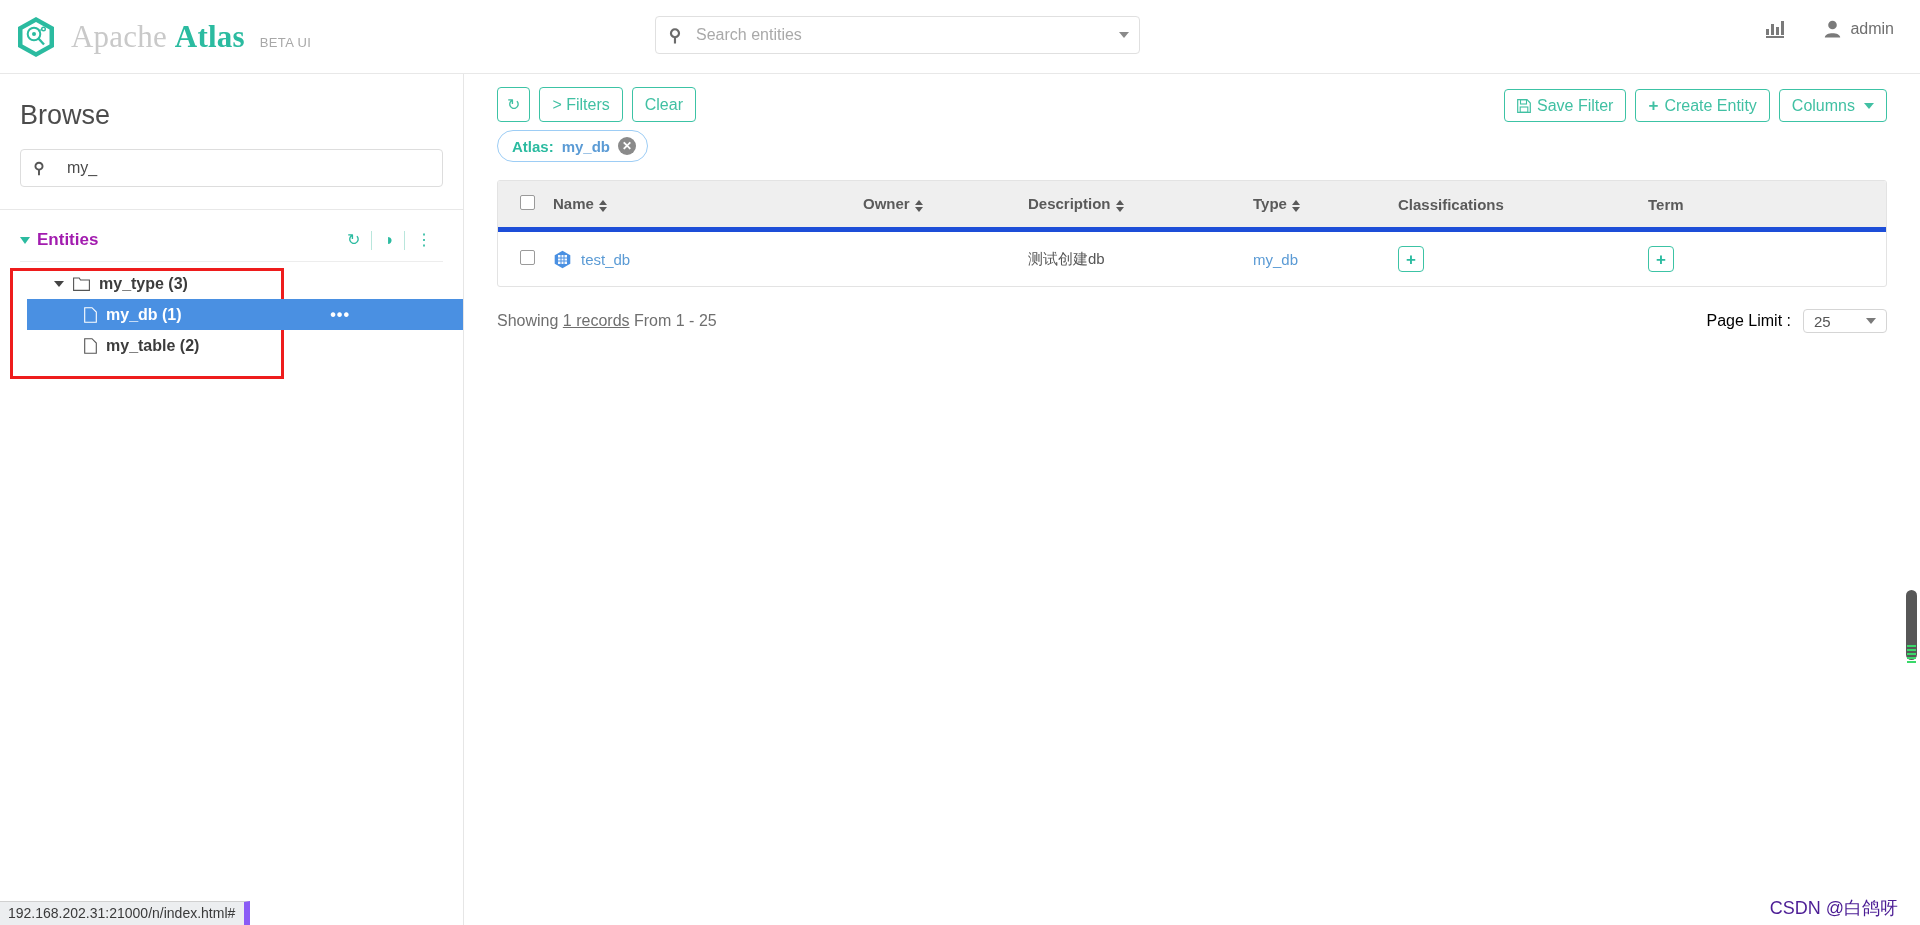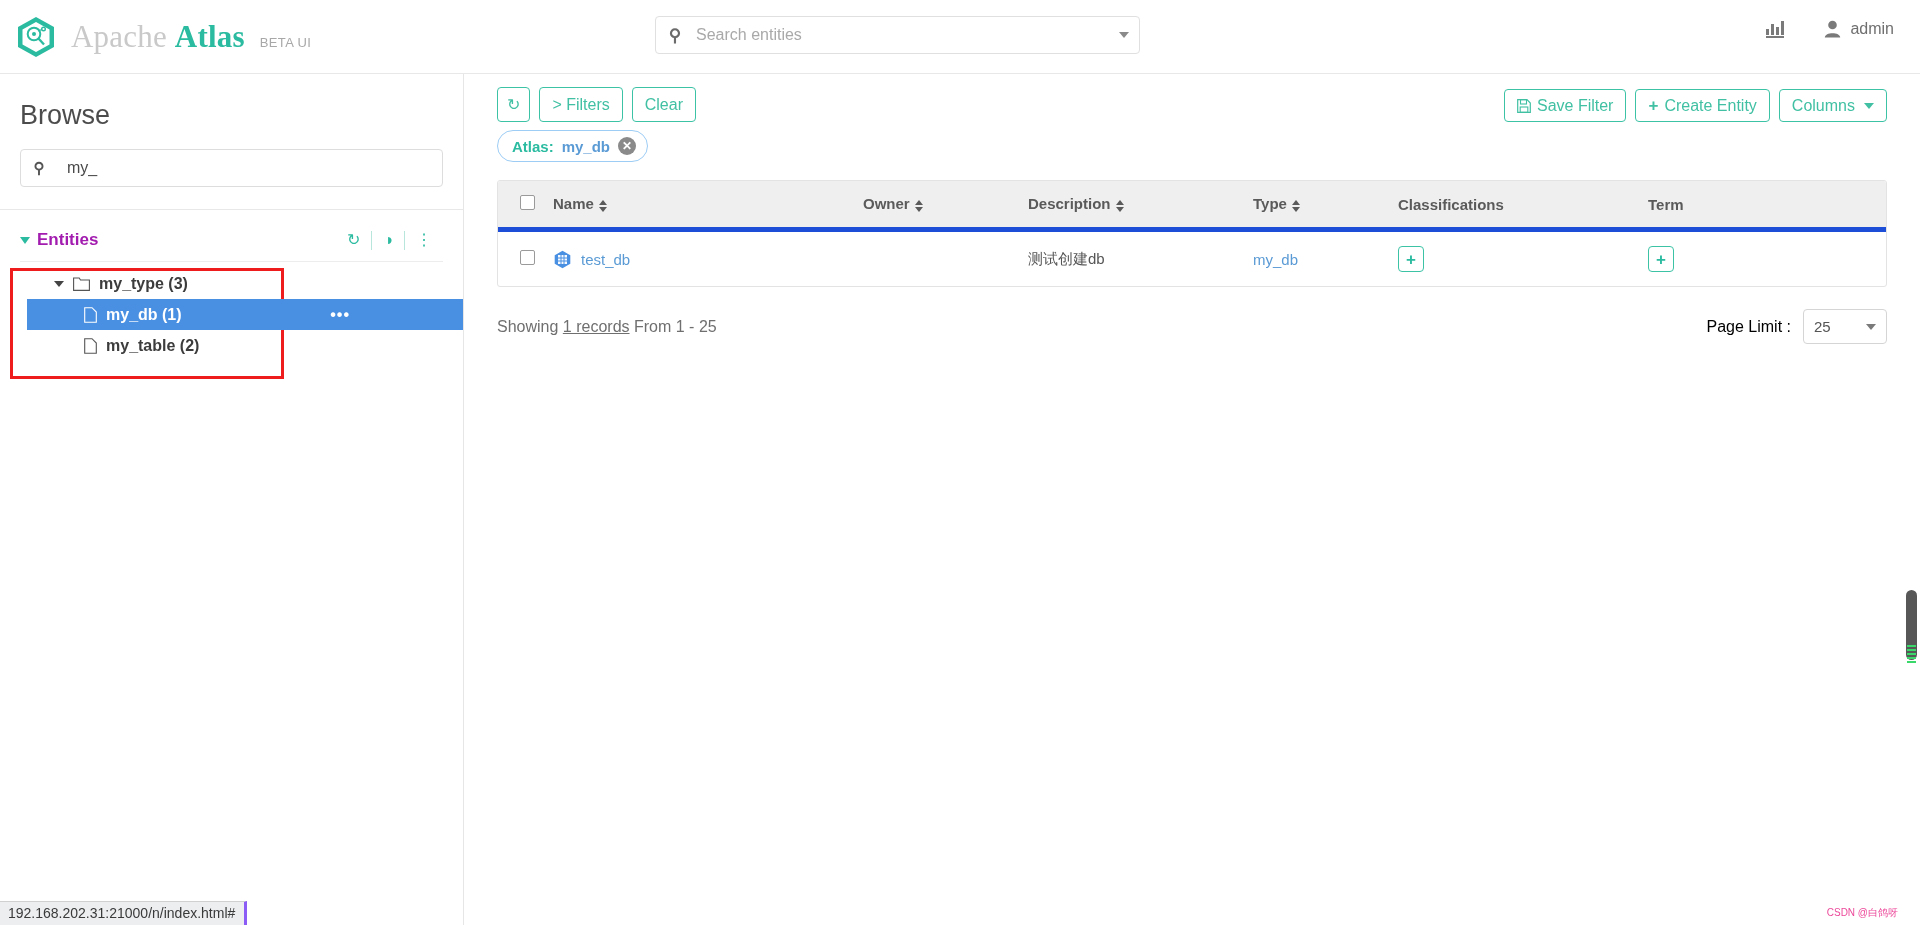--- a/index.html
+++ b/index.html
@@ -244,21 +244,21 @@
 
   .footer-row {
     margin: 22px 33px 0 33px;
     display: flex; align-items: center; justify-content: space-between;
   }
   .showing { font-size: 16px; color: #6f6f6f; }
   .showing u { text-decoration: underline; }
   .page-limit { display: flex; align-items: center; gap: 12px; }
   .page-limit-label { font-size: 16px; color: #000000; }
   .pl-select {
-    width: 84px; height: 35px;
+    width: 84px; height: 24px;
     border: 1px solid #d5d5d5; border-radius: 4px;
     background: #fff; display: flex; align-items: center;
     justify-content: space-between; padding: 0 10px;
     font-size: 15px; color: #555; cursor: pointer;
   }
   .pl-caret {
     width: 0; height: 0;
     border-left: 5px solid transparent;
     border-right: 5px solid transparent;
     border-top: 6px solid #7a7a7a;
@@ -271,25 +271,25 @@
     background: #575757; border-radius: 6px;
   }
   .scroll-grip { position: absolute; right: 4px; top: 645px; width: 9px; height: 22px; }
   .scroll-grip i { display: block; height: 2px; background: #3ad86a; margin-bottom: 2px; }
 
   
   .status-bar {
     position: absolute; left: 0; bottom: 0;
     background: #eceef0; color: #3a3a3a;
     font-size: 14px; padding: 3px 9px 4px 8px;
-    border-top: 1px solid #d0d0d0; border-right: 3px solid #8b5cf6;
+    border-top: 1px solid #d0d0d0; border-right: 6px solid #8b5cf6;
   }
   .watermark {
     position: absolute; right: 22px; bottom: 5px;
-    color: #ec4899; font-size: 10px;
+    color: #4c1d95; font-size: 18px;
   }
 </style>
 </head>
 <body>
 
 <div class="header">
   <div class="brand">
     <span class="logo-hex">
       <svg width="44" height="44" viewBox="0 0 44 44">
         <polygon points="22,2 40,12 40,32 22,42 4,32 4,12" fill="#2bbba0"></polygon>

